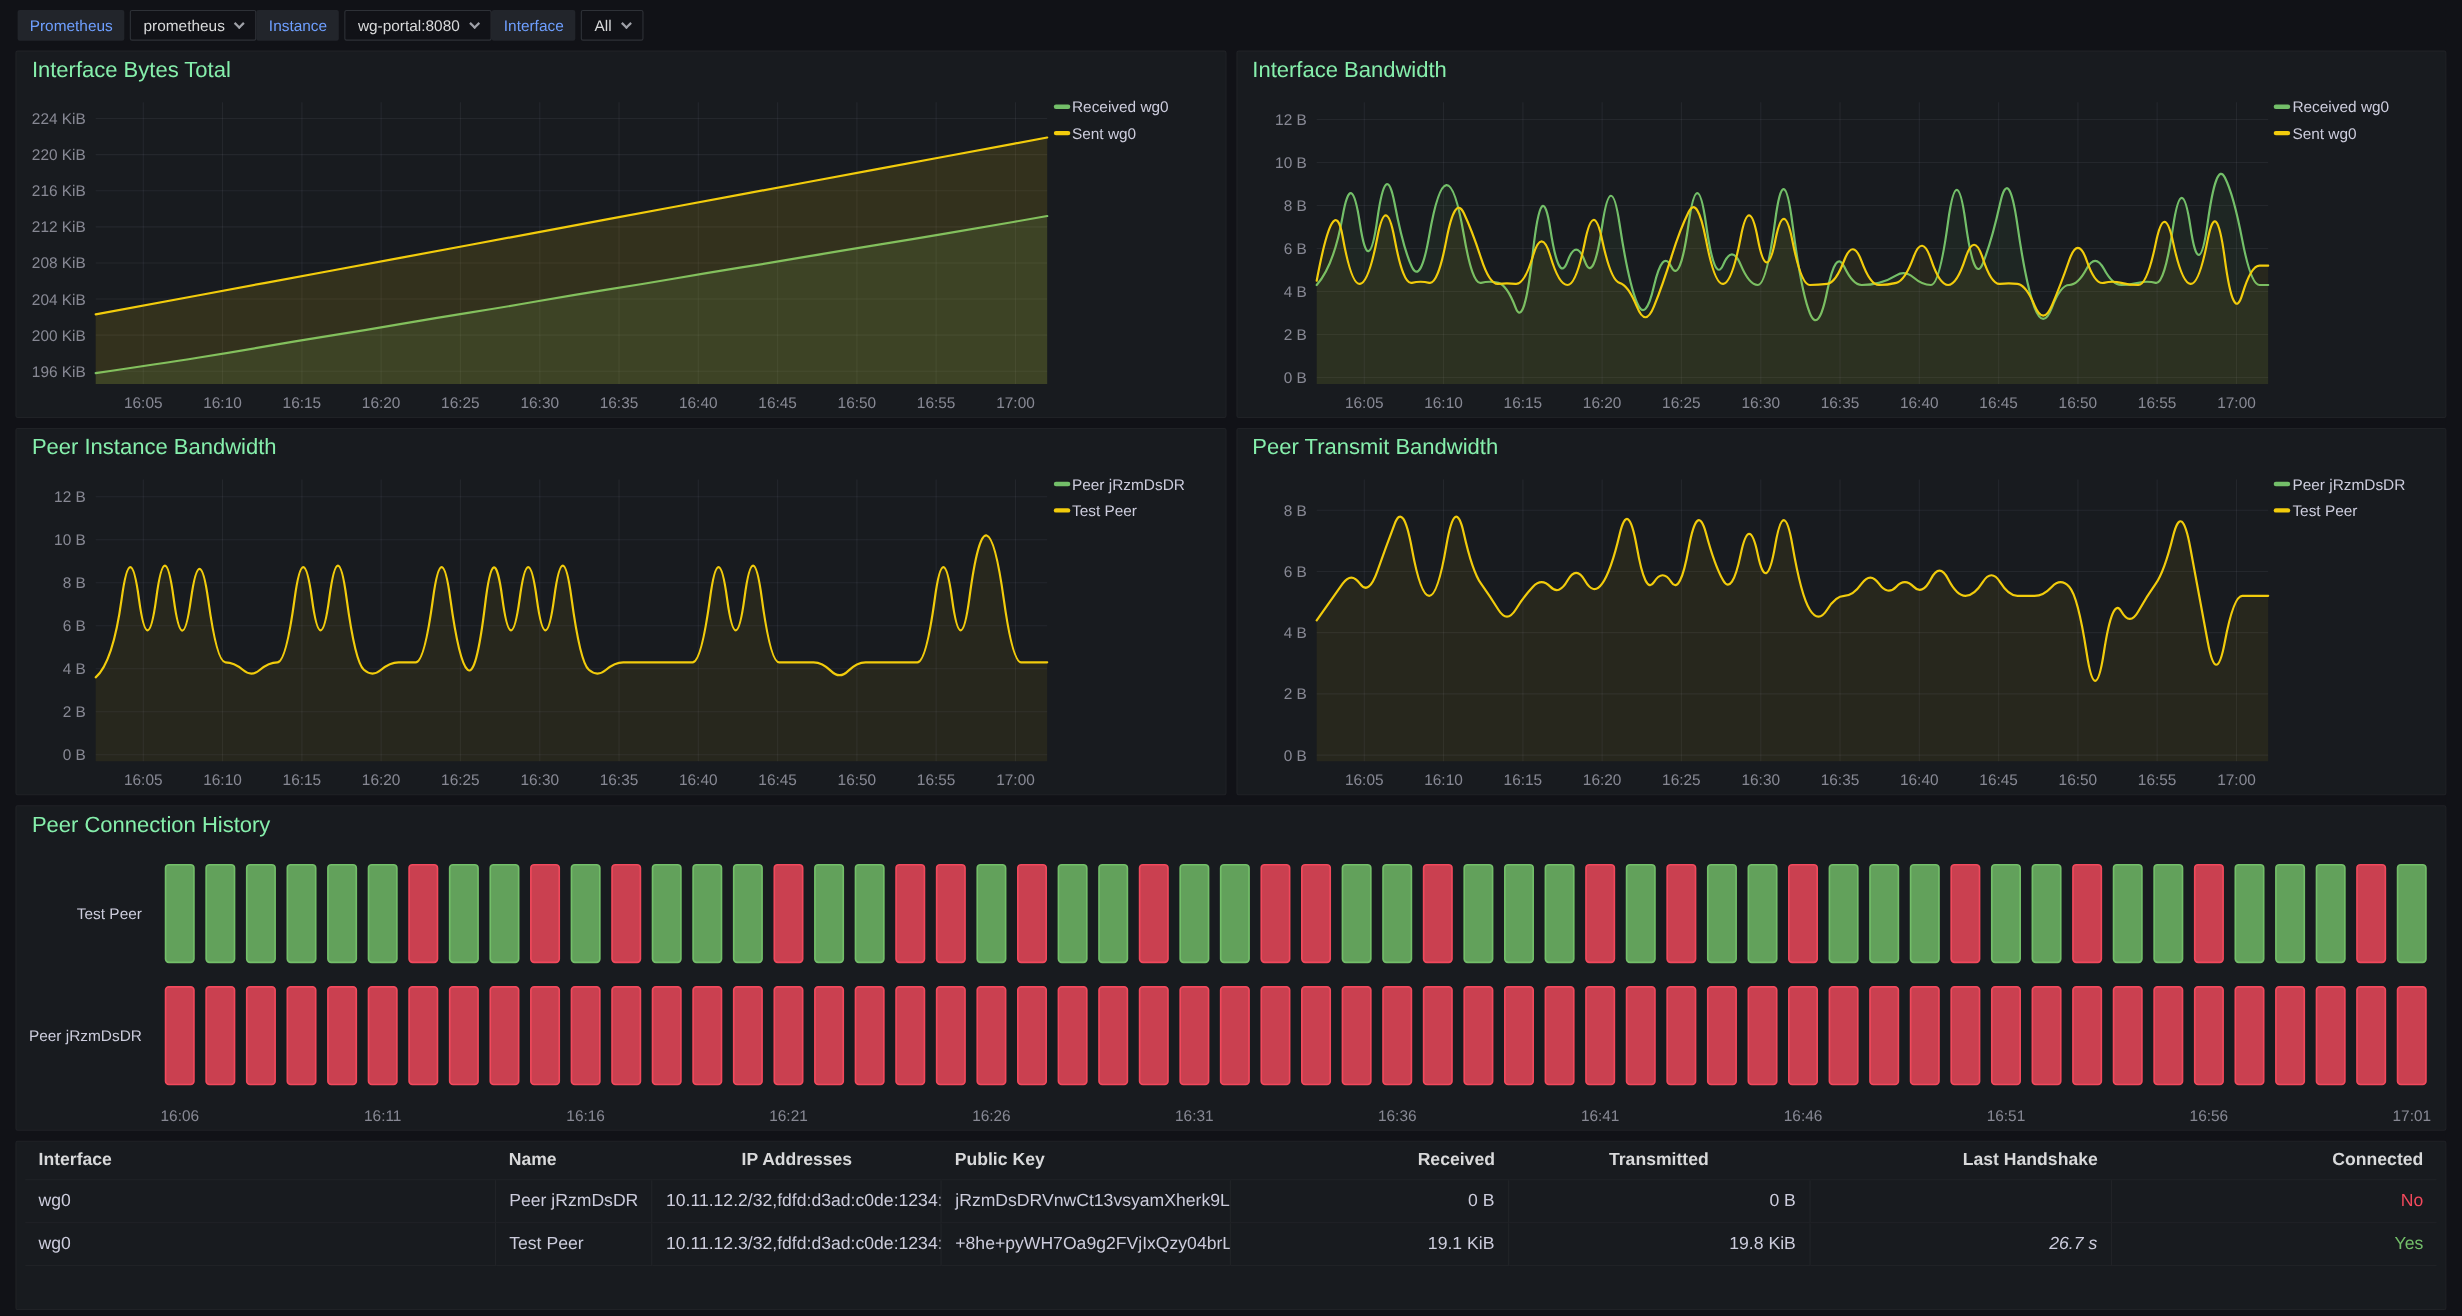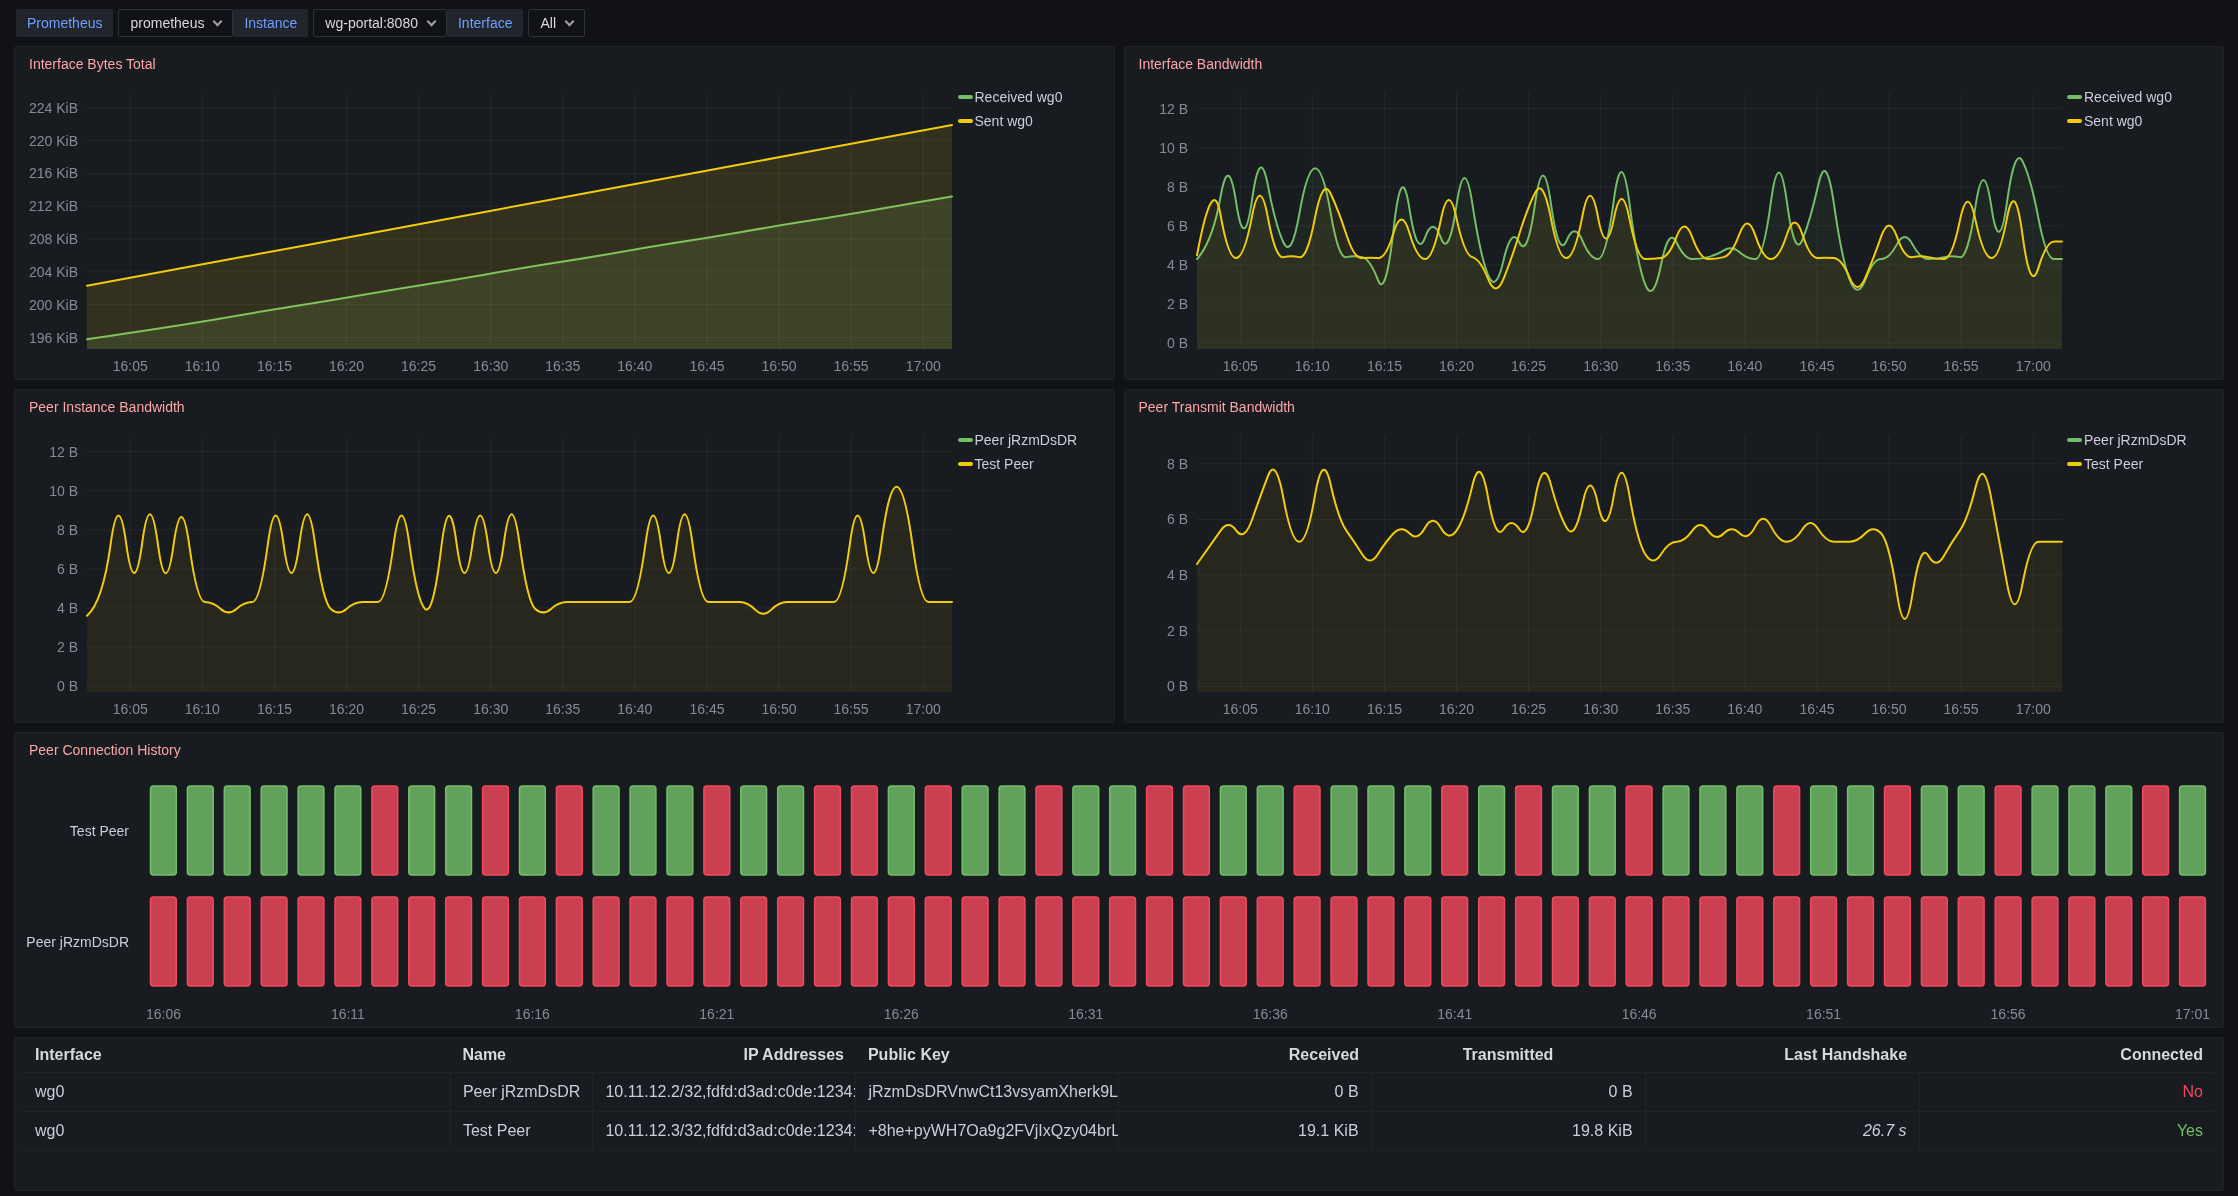--- a/index.html
+++ b/index.html
@@ -10,21 +10,21 @@
   .var-label{background:#22252b;color:#6e9fff;font-size:14px;padding:6px 11px;border-radius:2px;font-weight:500}
   .var-value{display:flex;align-items:center;gap:10px;background:#111217;border:1px solid #2e3137;
     color:#d8d9da;font-size:14px;padding:5px 11px;border-radius:2px;font-family:inherit;cursor:pointer}
   .caret{width:7px;height:7px;border-right:2px solid #9fa1a8;border-bottom:2px solid #9fa1a8;
     transform:rotate(45deg);margin-top:-4px}
   .grid{padding:0 14px}
   .row{display:flex;gap:9px;margin-bottom:9px}
   .panel{flex:1;background:#181b1f;border:1px solid #202226;border-radius:2px;
     display:flex;flex-direction:column;min-width:0;overflow:hidden}
   .panel-header{padding:8px 14px;height:34px;display:flex;align-items:center;flex:0 0 auto}
-  .panel-title{font-size:14px;font-weight:500;color:#fca5a5}
+  .panel-title{font-size:20px;font-weight:500;color:#86efac}
   .panel-body{flex:1;display:flex;min-height:0;padding:0 6px 2px 6px}
   .chart-area{flex:1;min-width:0;position:relative}
   .legend{width:150px;padding-top:8px;flex:0 0 auto}
   .legend-item{display:flex;align-items:center;gap:2px;margin-bottom:8px;cursor:pointer}
   .legend-swatch{width:15px;height:4px;border-radius:2px;flex:0 0 auto}
   .legend-label{font-size:14px;color:#ccccdc;white-space:nowrap}
   .status-area{flex:1;min-height:0}
   .table-wrap{flex:1;overflow:hidden;padding:0 8px}
   table.peer-table{width:100%;border-collapse:collapse;table-layout:fixed;font-size:16px}
   .peer-table th{padding:8px 12px;font-weight:600;color:#d8d9da;border-bottom:1px solid #202226;
@@ -455,21 +455,21 @@
                 <col style="width: 12%;">
                 <col style="width: 11.5%;">
                 <col style="width: 12.5%;">
                 <col style="width: 12.5%;">
                 <col style="width: 13.5%;">
               </colgroup>
               <thead>
                 <tr>
                   <th style="text-align: left;">Interface</th>
                   <th style="text-align: left;">Name</th>
-                  <th style="text-align: right;">IP Addresses</th>
+                  <th style="text-align: center;">IP Addresses</th>
                   <th style="text-align: left;">Public Key</th>
                   <th style="text-align: right;">Received</th>
                   <th style="">Transmitted</th>
                   <th style="text-align: right;">Last Handshake</th>
                   <th style="text-align: right;">Connected</th>
                 </tr>
               </thead>
               <tbody>
                 <tr>
                   <td style="text-align: left;">wg0</td>

